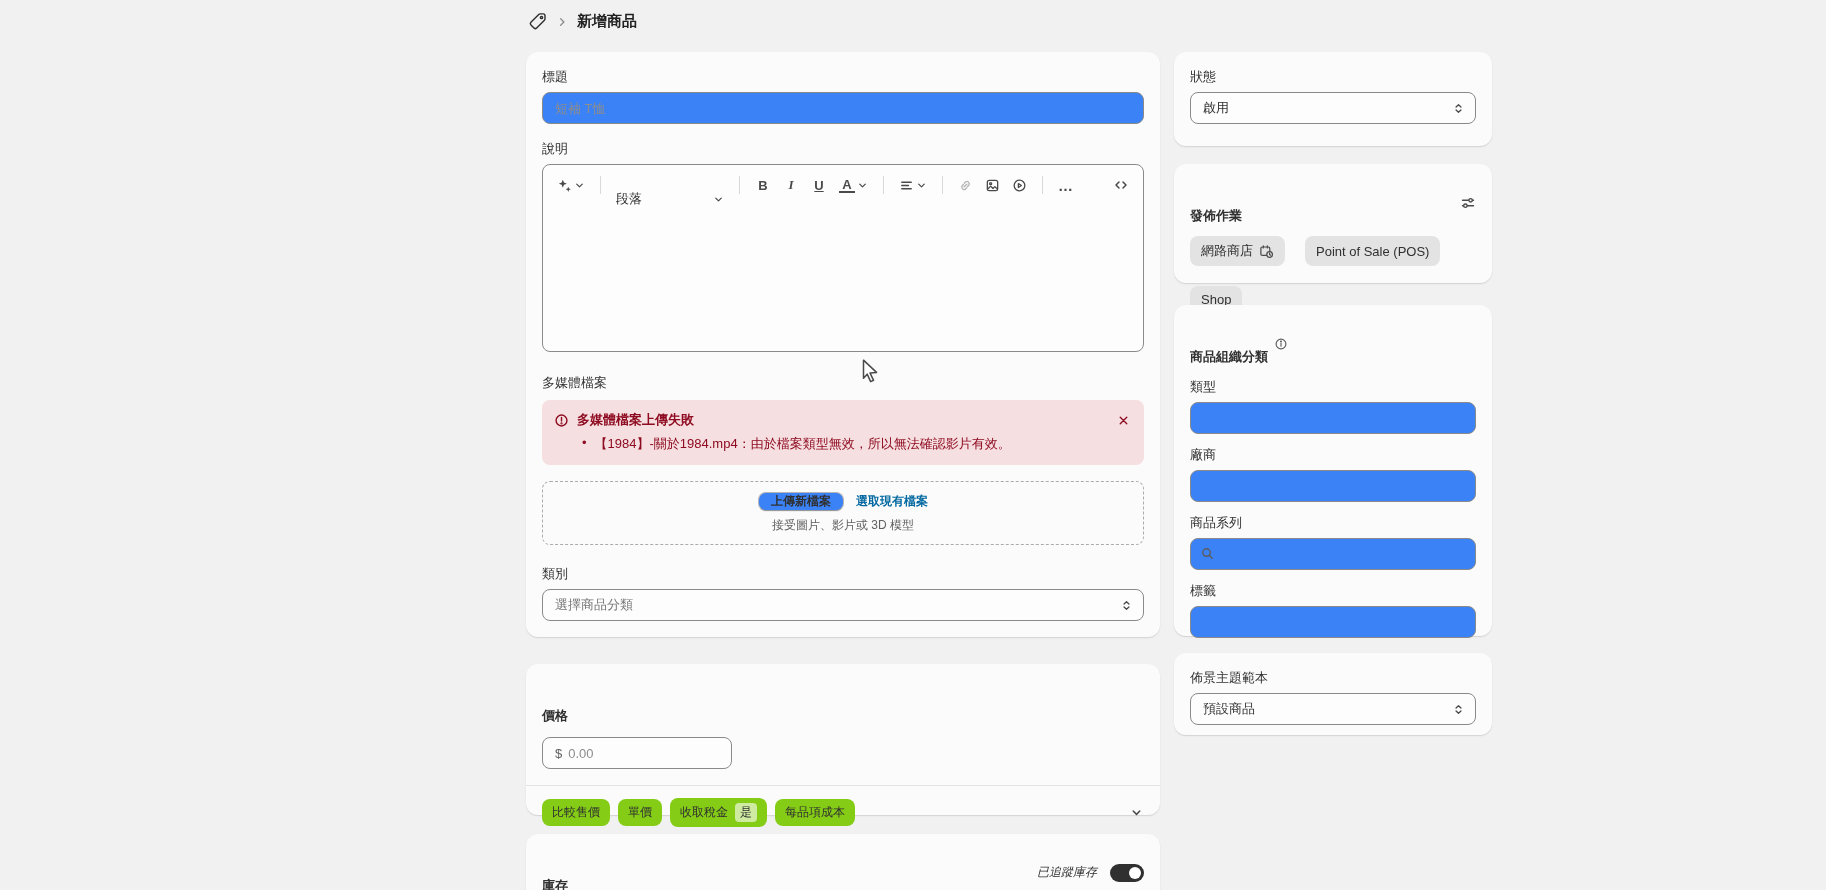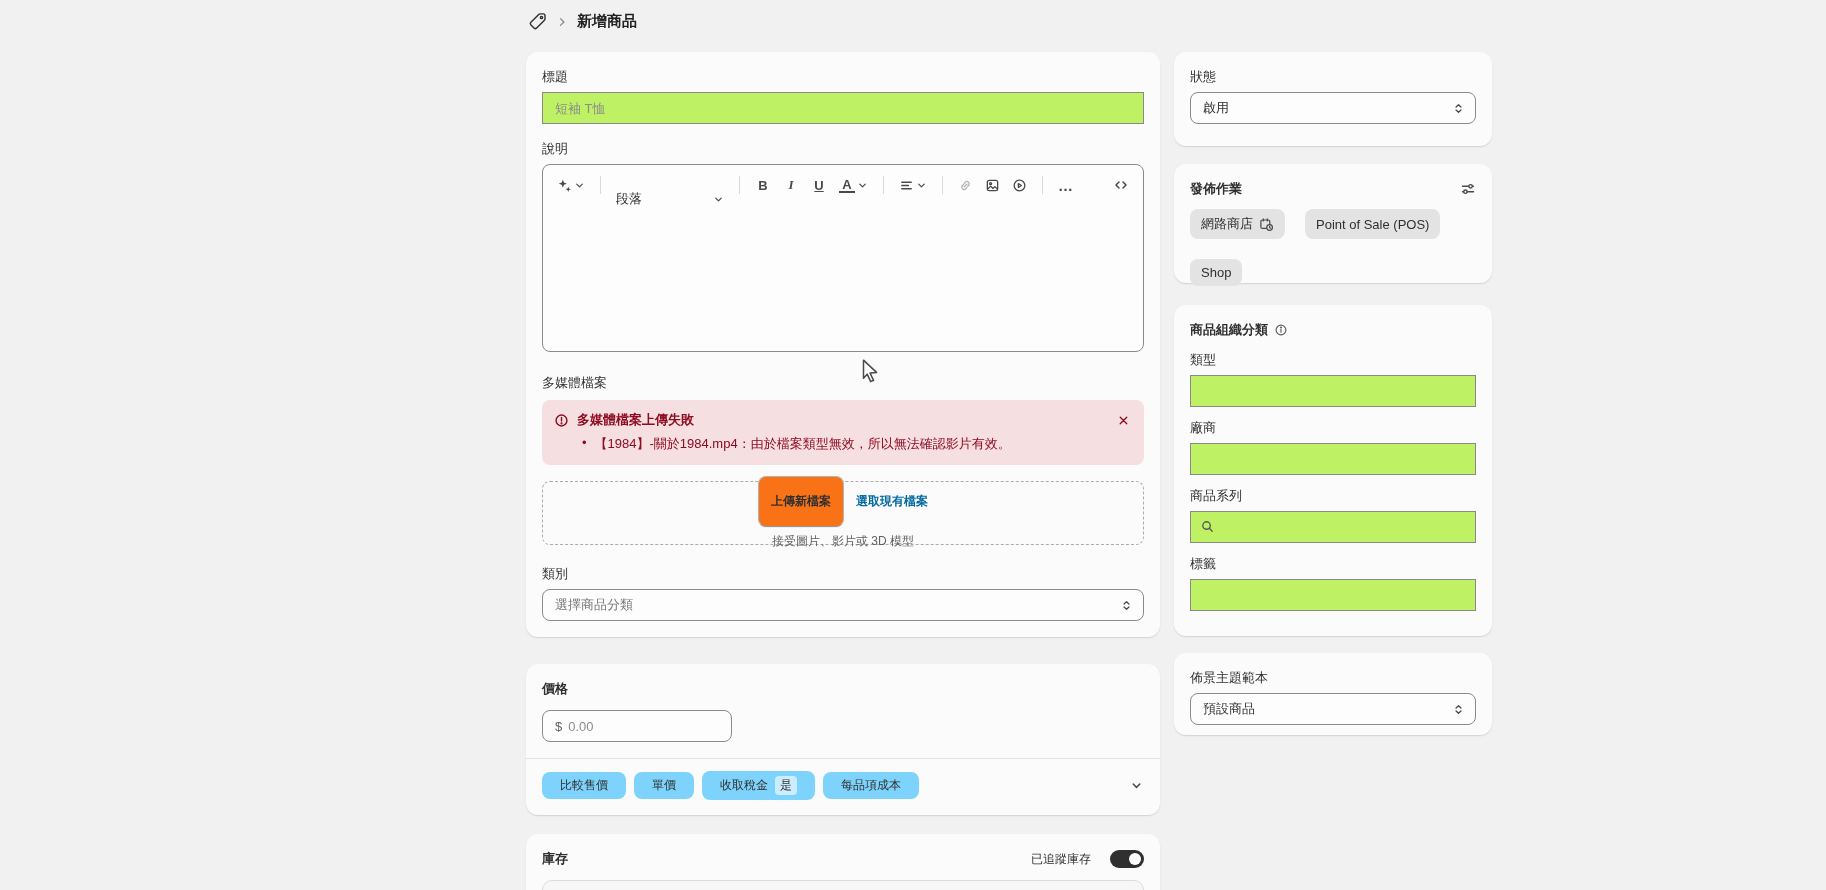--- a/index.html
+++ b/index.html
@@ -16,39 +16,39 @@
     background:#fbfbfb;
     border-radius:12px;
     box-shadow:0 1px 0 rgba(0,0,0,.05), 0 1px 2px rgba(0,0,0,.08);
   }
   
   .breadcrumb { position:absolute; left:528px; top:12px; display:flex; align-items:center; gap:9px; }
   .breadcrumb .crumb-chev { color:#8a8a8a; display:flex; }
   .page-title { font-size:15px; font-weight:700; color:#222; }
   
   .field-label { font-size:13px; color:#303030; margin-bottom:6px; }
-  .section-title { font-size:13px; font-weight:700; color:#303030; }
+  .section-title { font-size:13px; font-weight:700; color:#303030;margin-top:27px; }
   .text-input {
-    width:100%; height:32px; background:#bef264;
-    border:1px solid #8a8a8a; border-radius:0;
+    width:100%; height:32px; background:#3b82f6;
+    border:1px solid #8a8a8a; border-radius:8px;
     padding:0 12px; font-size:13px; color:#303030;
     font-family:"Liberation Sans", sans-serif; outline:none;
   }
   .text-input::placeholder { color:#8d8d8d; opacity:1; }
   .select {
     height:32px; background:#fdfdfd; border:1px solid #8a8a8a; border-radius:8px;
     display:flex; align-items:center; justify-content:space-between;
     padding:0 10px 0 12px; cursor:pointer;
   }
   .select .sel-text { font-size:13px; color:#303030; }
   .select .sel-text.placeholder { color:#757575; }
   .helper { font-size:12px; color:#616161; }
   .pill {
     display:inline-flex; align-items:center; gap:7px;
-    background:#7dd3fc; border-radius:8px; padding:5px 18px;
+    background:#84cc16; border-radius:8px; padding:5px 10px;
     font-size:12px; color:#303030; cursor:pointer; white-space:nowrap;
   }
   .pill .pill-sub { background:rgba(255,255,255,.6); border-radius:4px; padding:1px 5px; }
   .icon { display:inline-flex; align-items:center; justify-content:center; color:#4a4a4a; flex:0 0 auto; }
   
   #product-card { left:526px; top:52px; width:634px; height:585px; padding:16px; }
   .editor {
     border:1px solid #8a8a8a; border-radius:8px; background:#fdfdfd;
     height:188px; overflow:hidden;
   }
@@ -72,40 +72,40 @@
   .error-title { font-size:13px; font-weight:700; flex:1; }
   .error-close { cursor:pointer; display:flex; color:#8e0b21; padding:2px; }
   .error-item { display:flex; gap:8px; font-size:13px; margin:6px 0 0 28px; }
   
   .upload-box {
     margin-top:16px; border:1px dashed #ababab; border-radius:8px;
     height:64px; display:flex; flex-direction:column; align-items:center; justify-content:center; gap:6px;
   }
   .upload-row { display:flex; align-items:center; gap:12px; }
   .btn-secondary {
-    background:#f97316; border:1px solid #b5b5b5; border-bottom-color:#999;
-    border-radius:8px; padding:16px 12px; font-size:12px; font-weight:600; color:#303030;
+    background:#3b82f6; border:1px solid #b5b5b5; border-bottom-color:#999;
+    border-radius:8px; padding:0 12px; font-size:12px; font-weight:600; color:#303030;
     cursor:pointer; box-shadow:0 1px 0 rgba(0,0,0,.05);
     font-family:"Liberation Sans", sans-serif;
   }
   .btn-plain { background:none; border:none; font-size:12px; font-weight:600; color:#0369a1; cursor:pointer; font-family:"Liberation Sans", sans-serif; }
   
   #pricing-card { left:526px; top:664px; width:634px; height:151px; padding:16px 0 0; }
   #pricing-card .inner { padding:0 16px; }
   .price-input { display:flex; align-items:center; width:190px; height:32px; background:#fdfdfd; border:1px solid #8a8a8a; border-radius:8px; padding:0 12px; margin-top:12px; }
   .price-input .prefix { color:#616161; margin-right:6px; }
   .price-input input { border:none; outline:none; background:transparent; width:100%; font-size:13px; font-family:"Liberation Sans", sans-serif; }
   .price-input input::placeholder { color:#8d8d8d; opacity:1; }
   .pricing-divider { border-top:1px solid #e3e3e3; margin-top:16px; }
   .badges-row { display:flex; align-items:center; gap:8px; padding:12px 16px; }
   .badges-chevron { margin-left:auto; cursor:pointer; }
   
   #inventory-card { left:526px; top:834px; width:634px; height:140px; padding:16px; }
   .inv-head { display:flex; align-items:center; justify-content:space-between; }
-  .toggle-wrap { display:flex; align-items:center; gap:19px; }
+  .toggle-wrap { display:flex; align-items:center; gap:13px;font-style:italic; }
   .toggle-label { font-size:12px; color:#303030; }
   .toggle { width:34px; height:18px; border-radius:10px; background:#303030; position:relative; cursor:pointer; }
   .toggle .knob { position:absolute; right:3px; top:3px; width:12px; height:12px; border-radius:50%; background:#ffffff; }
   .inv-strip { margin-top:12px; height:40px; background:#f7f7f7; border:1px solid #dcdcdc; border-radius:10px 10px 0 0; }
   
   #status-card { left:1174px; top:52px; width:318px; height:94px; padding:16px; }
   #publishing-card { left:1174px; top:164px; width:318px; height:119px; padding:16px; }
   .pub-head { display:flex; align-items:center; justify-content:space-between; }
   .pub-pills { margin-top:11px; display:flex; flex-wrap:wrap; gap:20px; }
   .pub-pill { display:inline-flex; align-items:center; gap:6px; background:#e3e3e3; border-radius:8px; padding:6px 11px; font-size:13px; cursor:pointer; }

